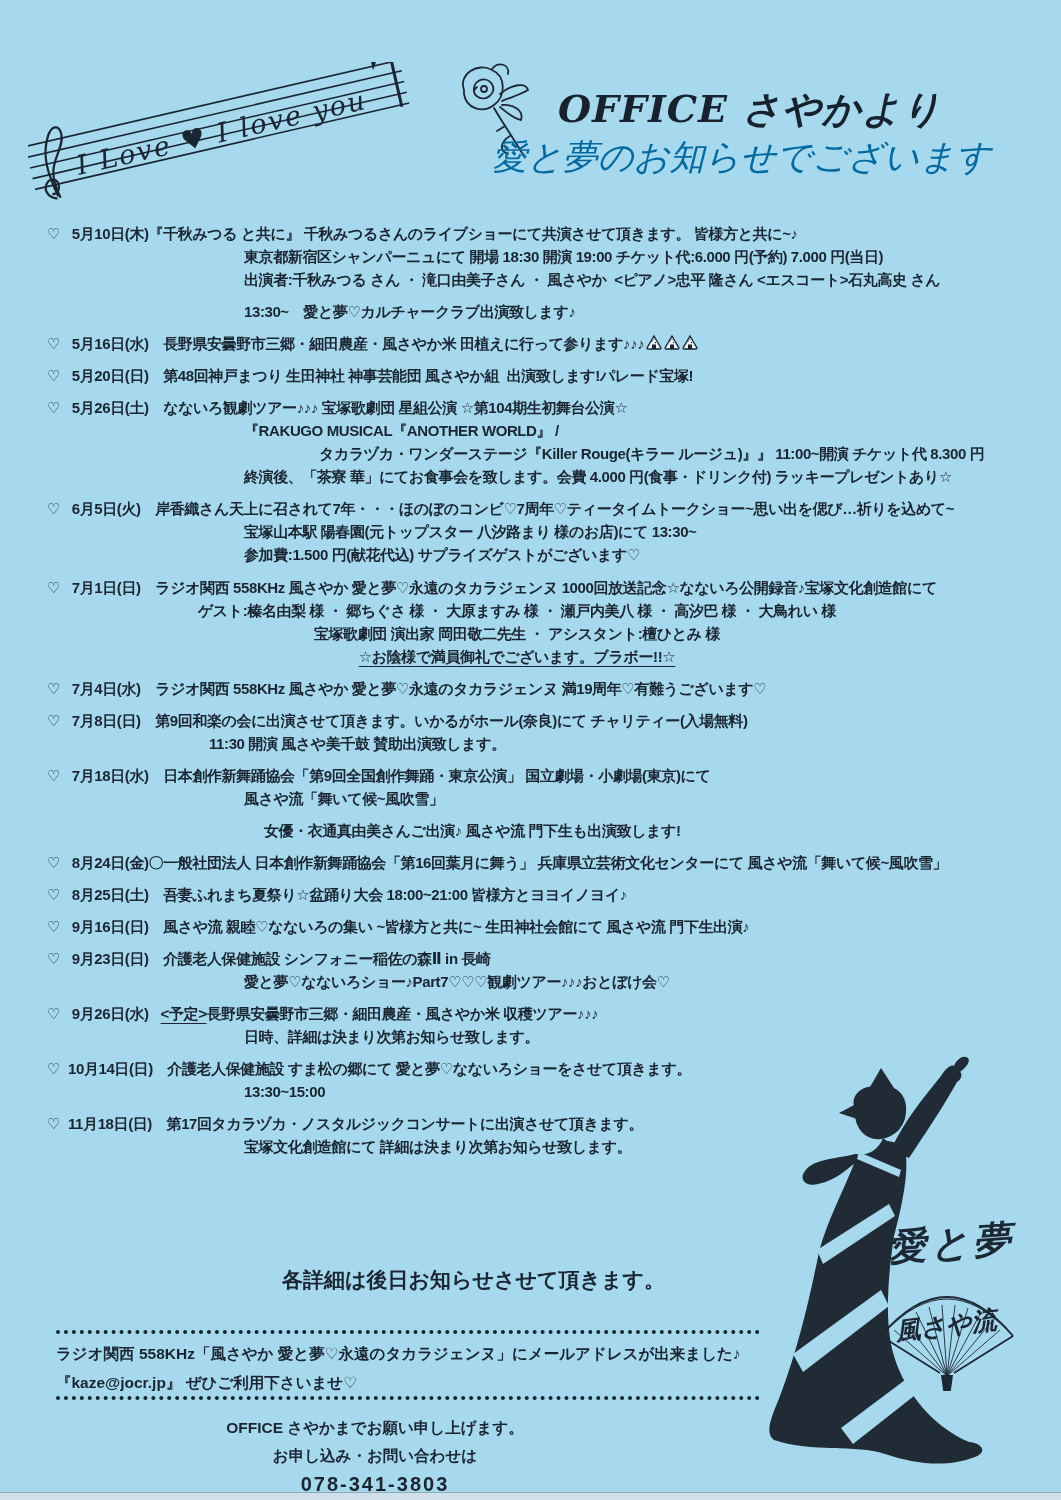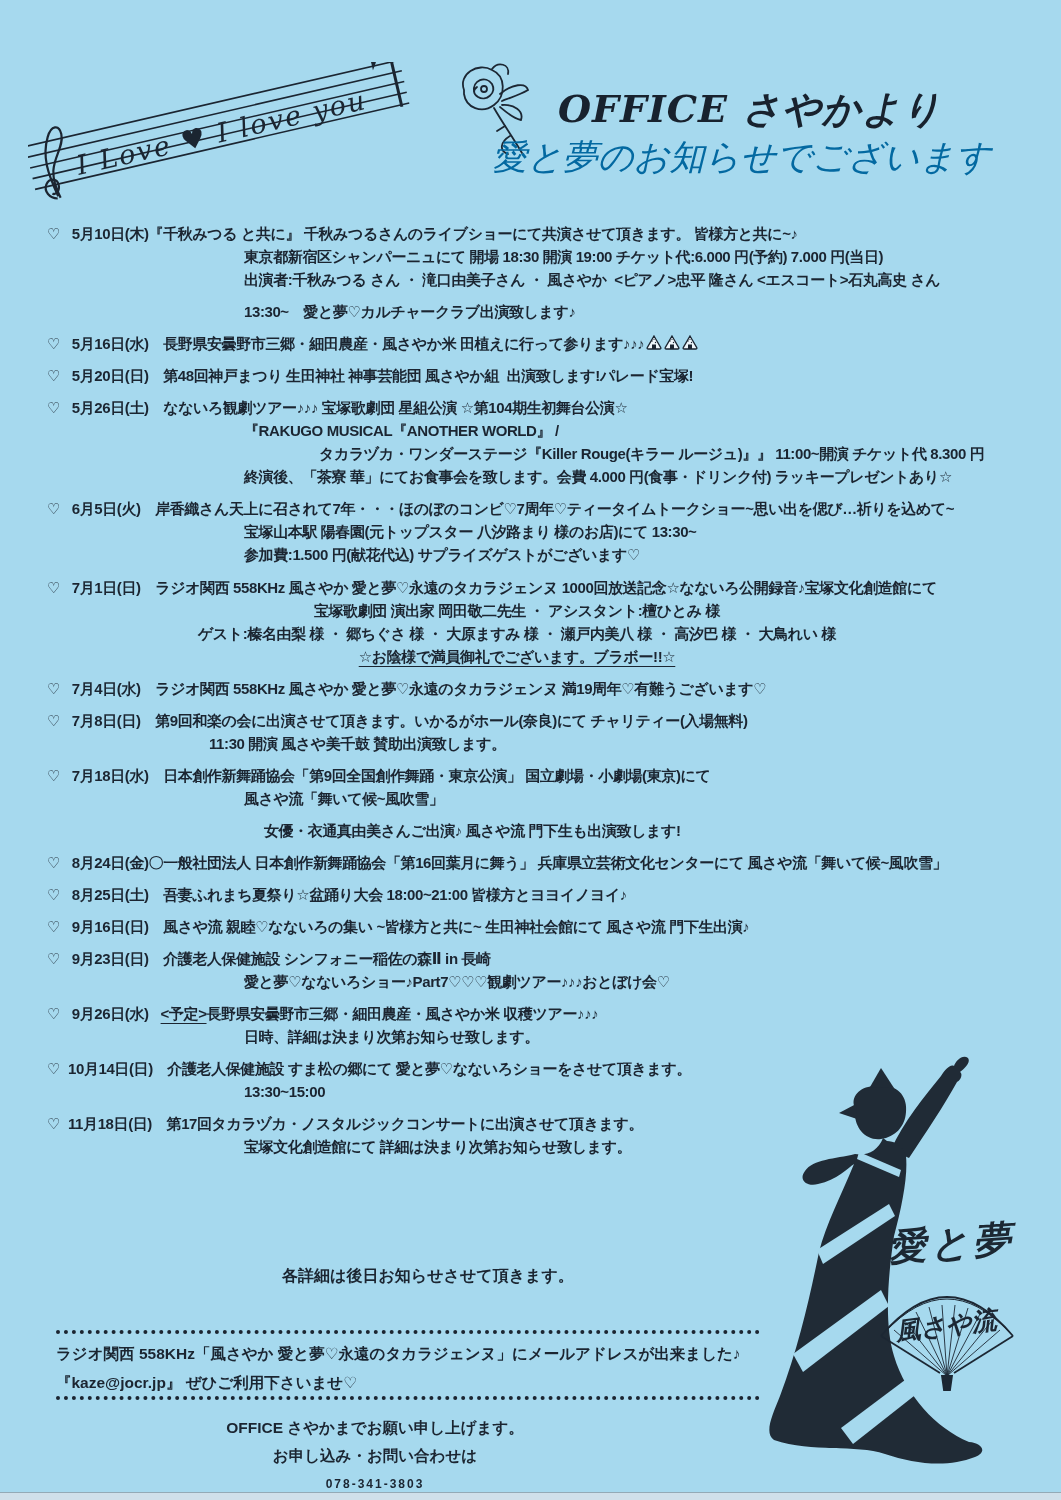--- a/index.html
+++ b/index.html
@@ -37,36 +37,36 @@
   .i13{padding-left:227px;}
   .i2{padding-left:272px;}
   .center{padding-left:0;width:940px;text-align:center;}
   .u{text-decoration:underline;text-underline-offset:4px;}
   .u2{text-decoration:underline;text-underline-offset:4px;margin-left:12px;}
   .mt{margin-top:10px;}
   .onigiri{display:inline-block;width:16px;height:16px;vertical-align:-2px;margin-left:2px;}
   
   .notice{
     position:absolute;left:282px;top:1266px;
-    font-size:16px;font-weight:700;white-space:pre;
+    font-size:21px;font-weight:700;white-space:pre;
   }
   .dots{position:absolute;left:56px;width:704px;height:0;border-top:4px dotted #1b2531;}
   .dots1{top:1330px;}
   .dots2{top:1396px;}
   .emailbox{
     position:absolute;left:56px;top:1339px;width:704px;
     font-size:15.5px;font-weight:700;
   }
   .emailbox .ln{line-height:29px;}
   .contact{
     position:absolute;left:75px;top:1414px;width:600px;text-align:center;
     font-size:15.5px;font-weight:700;
   }
   .contact .ln{line-height:28px;}
-  .phone{font-size:12px;letter-spacing:2px;line-height:30px;}
+  .phone{font-size:20px;letter-spacing:2px;line-height:30px;}
   
   .dancer-svg{position:absolute;left:755px;top:1056px;width:270px;height:420px;}
   .aito-yume{
     position:absolute;left:888px;top:1218px;
     font-family:"DejaVu Serif","Liberation Serif",serif;
     font-style:italic;font-weight:700;font-size:38px;letter-spacing:4px;
     transform:rotate(-4deg);color:#1c2833;white-space:pre;
   }
   .fan-svg{position:absolute;left:872px;top:1278px;width:150px;height:118px;}
   .scan-bottom{position:absolute;left:0;right:0;bottom:0;height:7px;
@@ -155,22 +155,22 @@
   </div>
 
   <div class="ev">
     <div class="ln"><span class="hrt">♡</span><span> 6月5日(火)</span><span>　岸香織さん天上に召されて7年・・・ほのぼのコンビ♡7周年♡ティータイムトークショー~思い出を偲び…祈りを込めて~</span></div>
     <div class="ln cont">宝塚山本駅 陽春園(元トップスター 八汐路まり 様のお店)にて 13:30~</div>
     <div class="ln cont">参加費:1.500 円(献花代込) サプライズゲストがございます♡</div>
   </div>
 
   <div class="ev mt">
     <div class="ln"><span class="hrt">♡</span><span> 7月1日(日)</span><span>　ラジオ関西 558KHz 風さやか 愛と夢♡永遠のタカラジェンヌ 1000回放送記念☆なないろ公開録音♪宝塚文化創造館にて</span></div>
+    <div class="ln center">ゲスト:榛名由梨 様 ・ 郷ちぐさ 様 ・ 大原ますみ 様 ・ 瀬戸内美八 様 ・ 高汐巴 様 ・ 大鳥れい 様</div>
     <div class="ln center">宝塚歌劇団 演出家 岡田敬二先生 ・ アシスタント:檀ひとみ 様</div>
-    <div class="ln center">ゲスト:榛名由梨 様 ・ 郷ちぐさ 様 ・ 大原ますみ 様 ・ 瀬戸内美八 様 ・ 高汐巴 様 ・ 大鳥れい 様</div>
     <div class="ln center u">☆お陰様で満員御礼でございます。ブラボー!!☆</div>
   </div>
 
   <div class="ev">
     <div class="ln"><span class="hrt">♡</span><span> 7月4日(水)</span><span>　ラジオ関西 558KHz 風さやか 愛と夢♡永遠のタカラジェンヌ 満19周年♡有難うございます♡</span></div>
   </div>
 
   <div class="ev">
     <div class="ln"><span class="hrt">♡</span><span> 7月8日(日)</span><span>　第9回和楽の会に出演させて頂きます。いかるがホール(奈良)にて チャリティー(入場無料)</span></div>
     <div class="ln i1">11:30 開演 風さや美千鼓 賛助出演致します。</div>

